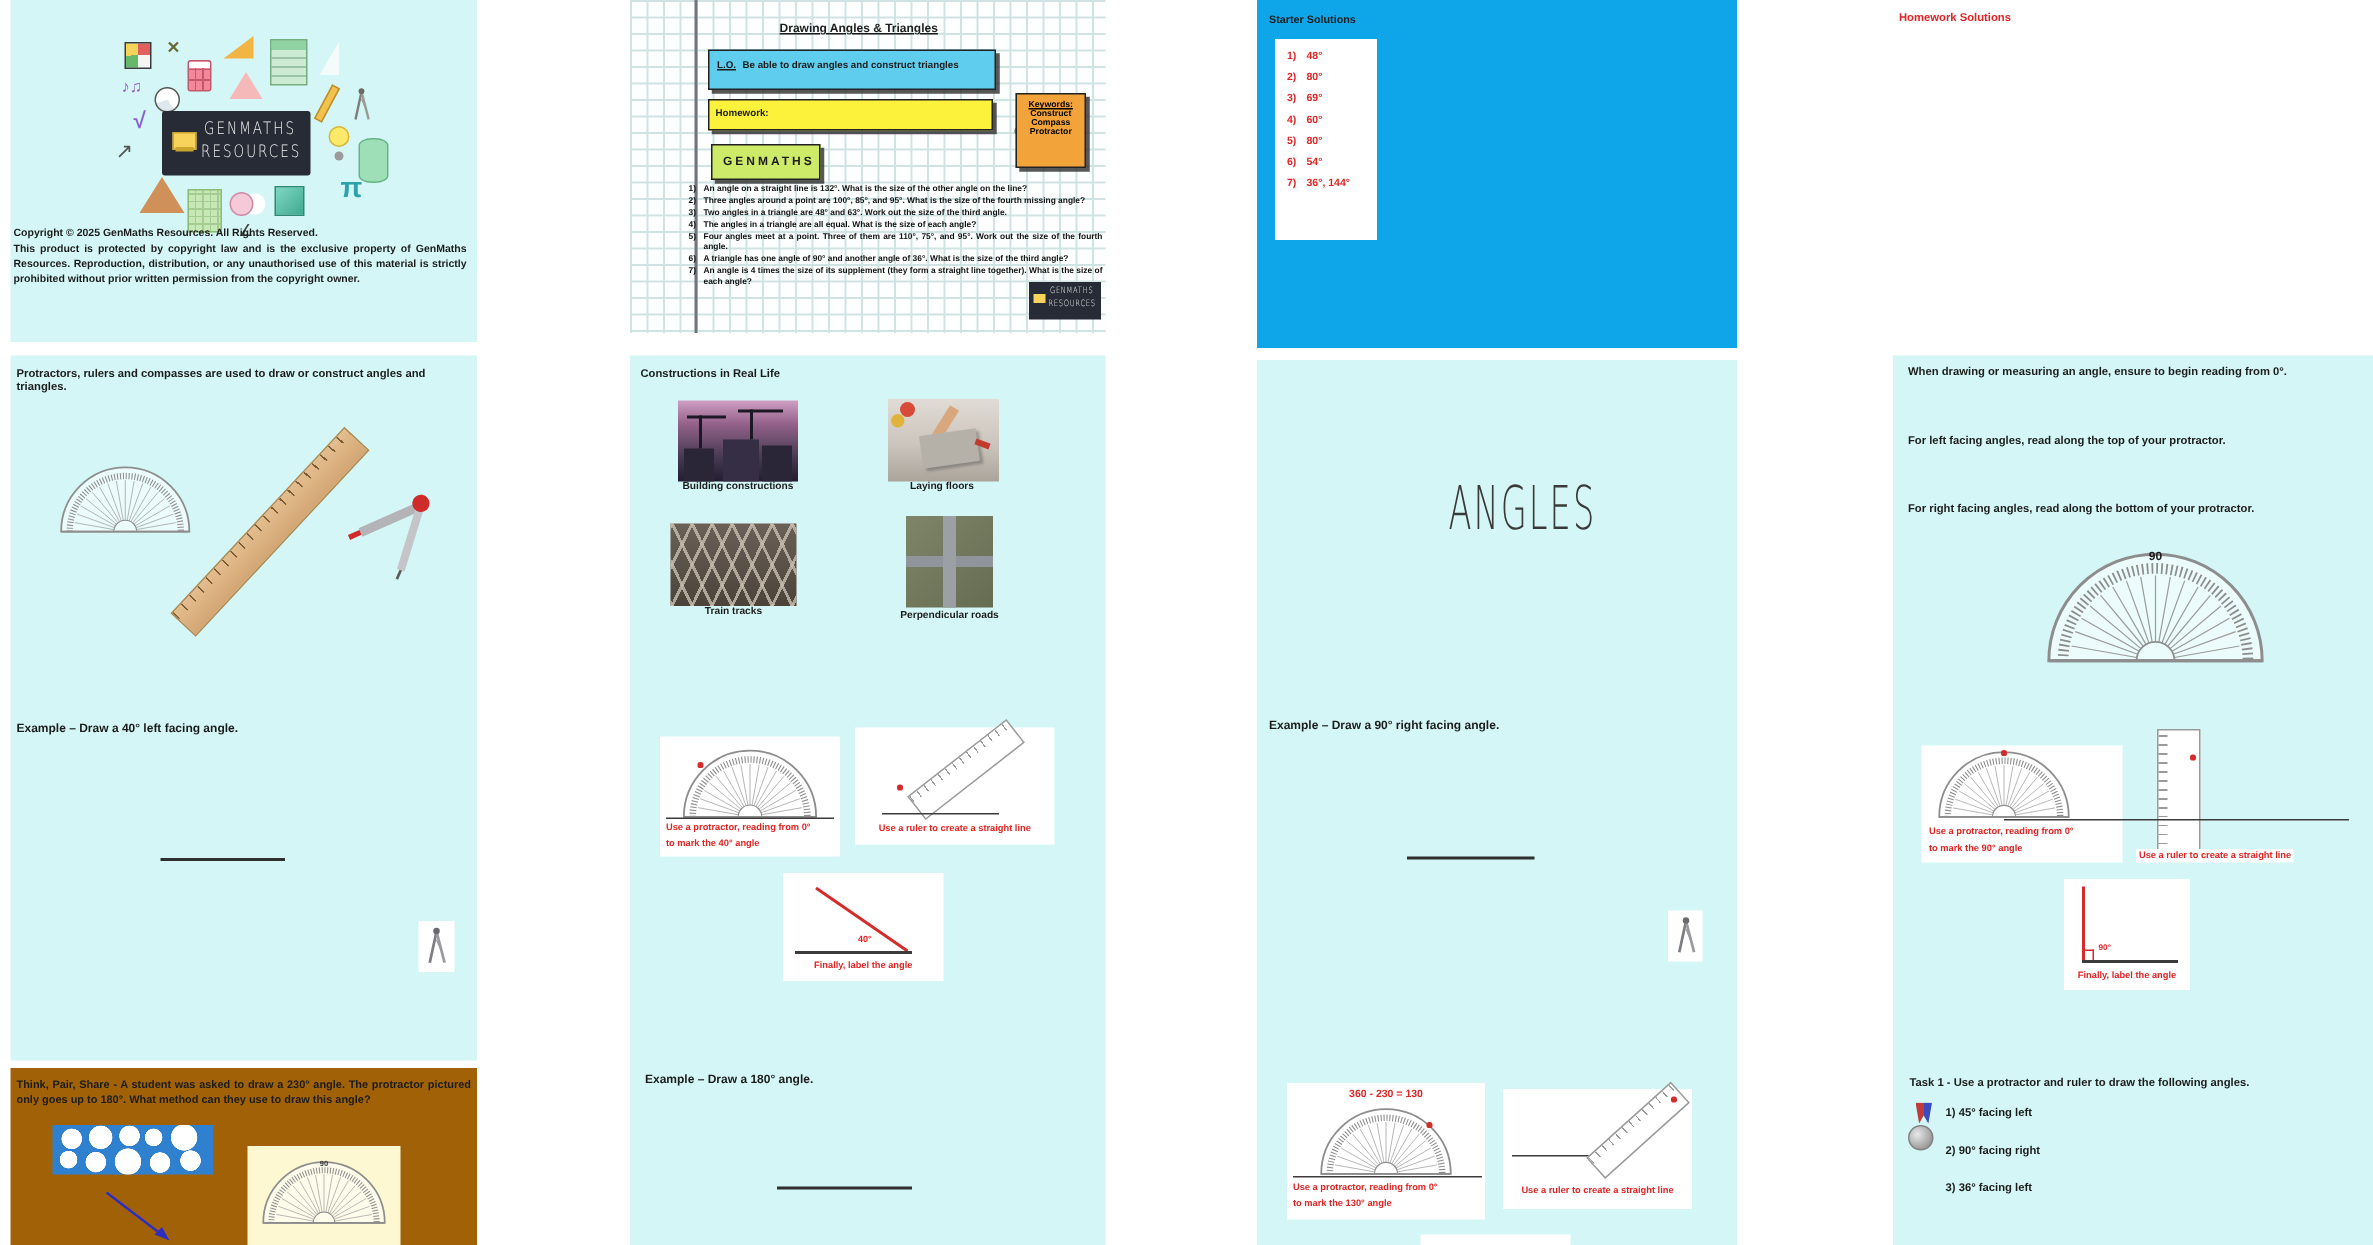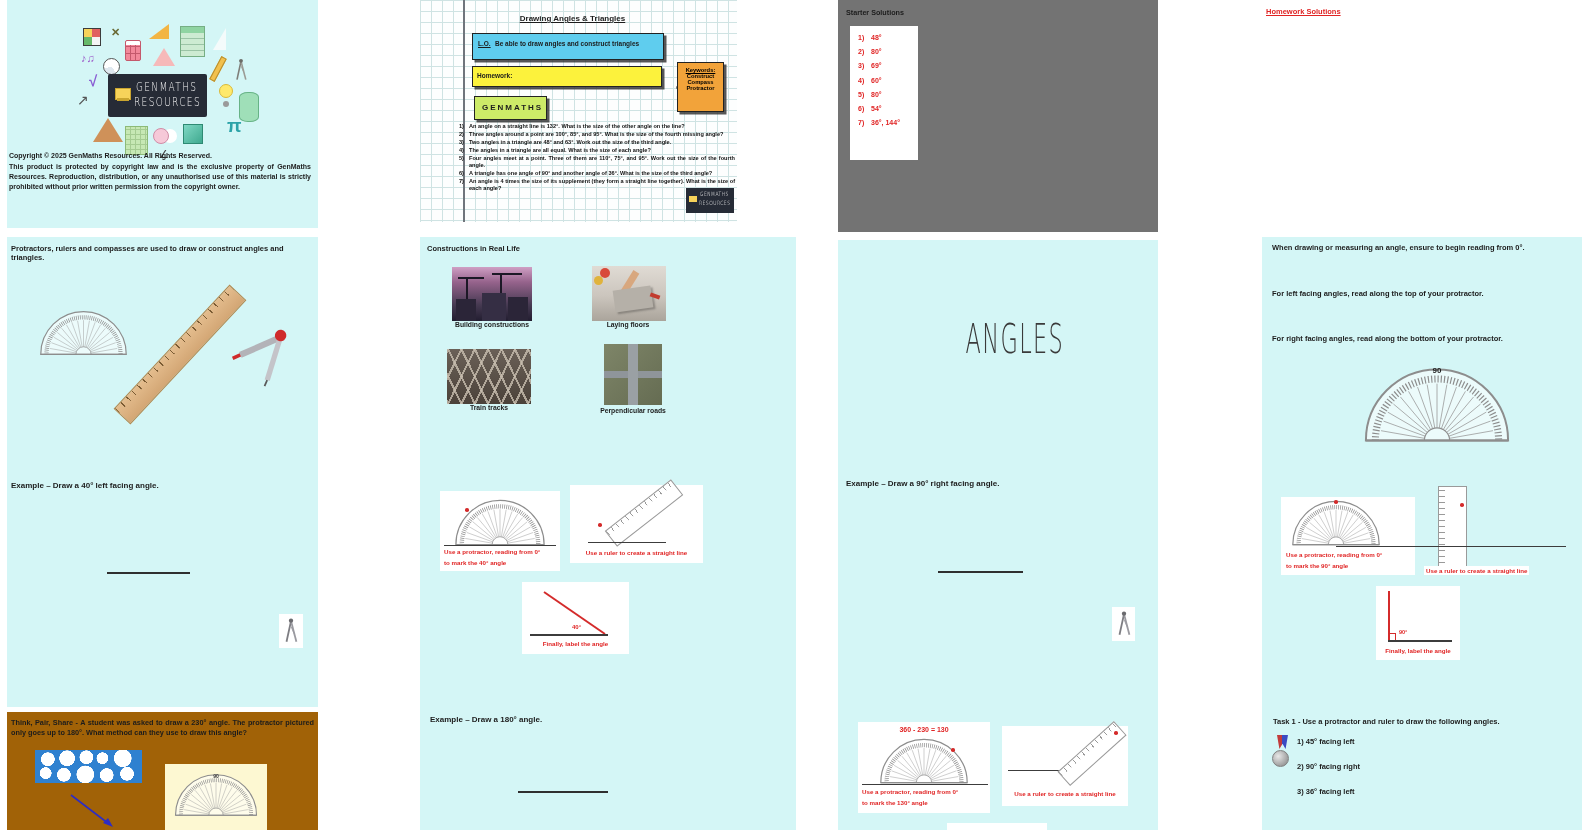--- a/index.html
+++ b/index.html
@@ -1,26 +1,26 @@
 <!DOCTYPE html>
 <html><head>
 <meta charset="utf-8">
 <style>
   html,body{margin:0;padding:0;background:#ffffff;}
   #app{position:relative;width:1582px;height:830px;background:#ffffff;overflow:hidden;
        font-family:"Liberation Sans",sans-serif;}
   .page{position:absolute;overflow:hidden;}
   .cyan{background:#d4f6f6;}
   .green{background:#a16207;}
-  .cream{background:#737373;}
+  .cream{background:#0ea5e9;}
   .whitepg{background:#ffffff;}
   .t{position:absolute;color:#1c1c1c;line-height:1.25;}
   .sb{font-weight:700;}
   .b{font-weight:bold;}
-  .red{color:#e02424;text-decoration:underline;}
+  .red{color:#e02424;}
   .jt{text-align:justify;}
   .ctr{text-align:center;}
   .hline{position:absolute;height:1.5px;background:#2f2f2f;}
   .wbox{position:absolute;background:#ffffff;}
   .shadowbox{position:absolute;border:1px solid #222;box-shadow:2.5px 2.5px 0 rgba(45,45,45,.8);}
   .graph{background-color:#fdfefe;
     background-image:linear-gradient(#cfe3e3 1px,transparent 1px),
                      linear-gradient(90deg,#cfe3e3 1px,transparent 1px);
     background-size:11px 11px;}
   .marginline{position:absolute;left:43px;top:0;bottom:0;width:1.5px;background:#70757c;}
@@ -237,21 +237,21 @@
           <span class="qtxt">An angle is 4 times the size of its supplement (they form a straight line together). What is the size of each angle?</span>
         </div>
     </div>
     <div class="logo-dark" style="left:266px;top:188px;width:48px;height:25px;">
       <div style="position:absolute;left:3px;top:8px;width:8px;height:6px;background:#f7d35a;"></div>
       <div class="logo-txt" style="position:absolute;left:14px;top:3px;font-size:5px;letter-spacing:.5px;">GENMATHS</div>
       <div class="logo-txt" style="position:absolute;left:13px;top:12px;font-size:5px;letter-spacing:.5px;">RESOURCES</div>
     </div>
   </div>
 
-  <div class="page cyan" style="left:420px;top:237px;width:376px;height:593px;">
+  <div class="page cyan" style="left:420px;top:237px;width:317px;height:593px;">
     <div class="t sb" style="left:7px;top:7px;font-size:7.5px;">Constructions in Real Life</div>
     <div class="photo ph-building" style="left:32px;top:30px;width:80px;height:54px;">
       <div style="position:absolute;left:14px;top:10px;width:1.5px;height:22px;background:#1c1826;"></div>
       <div style="position:absolute;left:6px;top:10px;width:26px;height:1.5px;background:#1c1826;"></div>
       <div style="position:absolute;left:48px;top:6px;width:1.5px;height:20px;background:#1c1826;"></div>
       <div style="position:absolute;left:40px;top:6px;width:30px;height:1.5px;background:#1c1826;"></div>
       <div style="position:absolute;left:4px;bottom:0;width:20px;height:22px;background:#2b2538;"></div>
       <div style="position:absolute;left:30px;bottom:0;width:24px;height:28px;background:#352e44;"></div>
       <div style="position:absolute;right:4px;bottom:0;width:20px;height:24px;background:#2b2538;"></div>
     </div>

